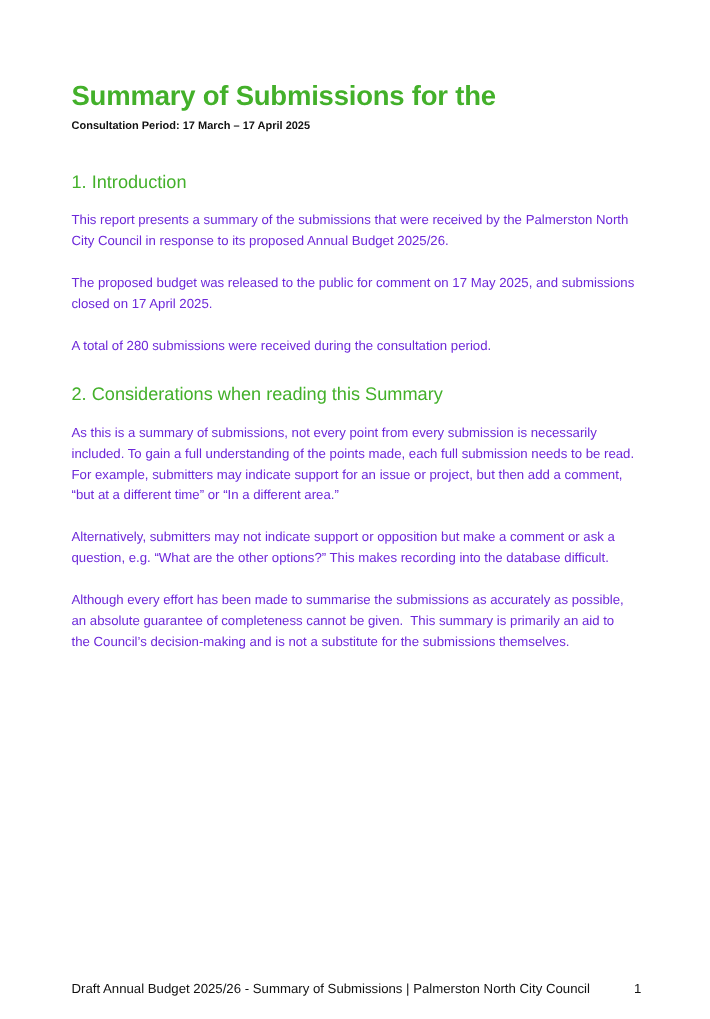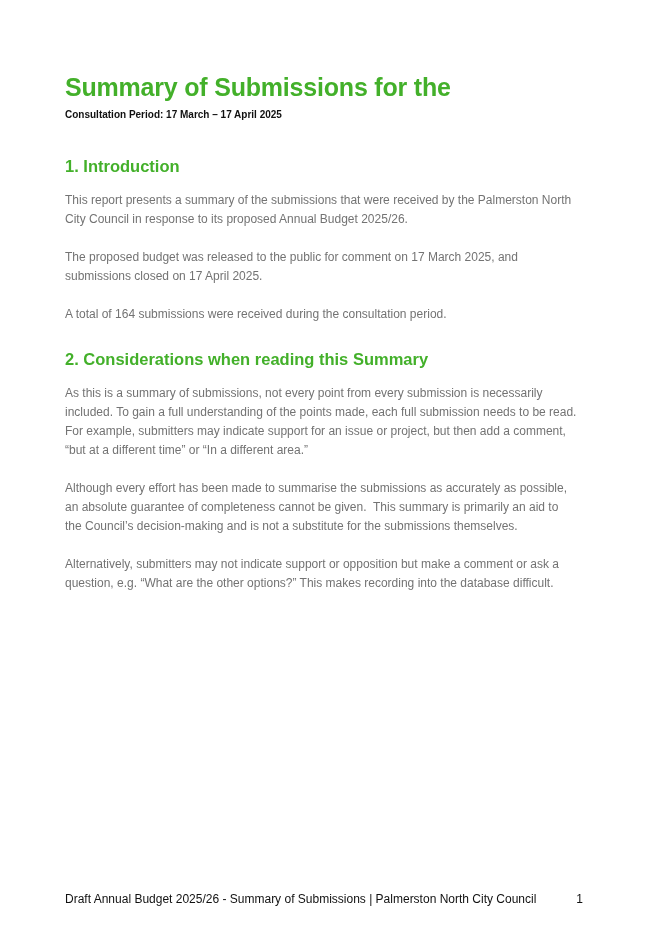--- a/index.html
+++ b/index.html
@@ -35,31 +35,31 @@
   .subtitle {
     margin: 5px 0 0 0;
     font-size: 10px;
     font-weight: 700;
     color: #111111;
   }
   .section-heading {
     margin: 36px 0 0 0;
     font-size: 16.5px;
     line-height: 21px;
-    font-weight: 700;
+    font-weight: 400;
     color: var(--heading-green, #43B02A);
   }
   .section-heading.second {
     margin-top: 25px;
   }
   .body-para {
     margin: 14px 0 19px 0;
     font-size: 12px;
     line-height: 19px;
-    color: #737373;
+    color: #6d28d9;
     white-space: pre-wrap;
     max-width: 513px;
   }
   .body-para + .body-para {
     margin-top: 0;
   }
   .footer {
     position: absolute;
     left: 65px;
     right: 62px;
@@ -79,29 +79,29 @@
 
     <h1 class="doc-title">
       <span class="t-line">Summary of Submissions for the</span>
     </h1>
 
     <p class="subtitle">Consultation Period: 17 March – 17 April 2025</p>
 
     <section>
       <h2 class="section-heading">1. Introduction</h2>
       <p class="body-para">This report presents a summary of the submissions that were received by the Palmerston North City Council in response to its proposed Annual Budget 2025/26.</p>
-      <p class="body-para">The proposed budget was released to the public for comment on 17 March 2025, and submissions closed on 17 April 2025.</p>
-      <p class="body-para">A total of 164 submissions were received during the consultation period.</p>
+      <p class="body-para">The proposed budget was released to the public for comment on 17 May 2025, and submissions closed on 17 April 2025.</p>
+      <p class="body-para">A total of 280 submissions were received during the consultation period.</p>
     </section>
 
     <section>
       <h2 class="section-heading second">2. Considerations when reading this Summary</h2>
       <p class="body-para">As this is a summary of submissions, not every point from every submission is necessarily included. To gain a full understanding of the points made, each full submission needs to be read. For example, submitters may indicate support for an issue or project, but then add a comment, “but at a different time” or “In a different area.”</p>
+      <p class="body-para">Alternatively, submitters may not indicate support or opposition but make a comment or ask a question, e.g. “What are the other options?” This makes recording into the database difficult.</p>
       <p class="body-para">Although every effort has been made to summarise the submissions as accurately as possible, an absolute guarantee of completeness cannot be given.  This summary is primarily an aid to the Council’s decision-making and is not a substitute for the submissions themselves.</p>
-      <p class="body-para">Alternatively, submitters may not indicate support or opposition but make a comment or ask a question, e.g. “What are the other options?” This makes recording into the database difficult.</p>
     </section>
 
   </div>
 
   <div class="footer">
     <span>Draft Annual Budget 2025/26 - Summary of Submissions | Palmerston North City Council</span>
     <span>1</span>
   </div>
 </div>
 

